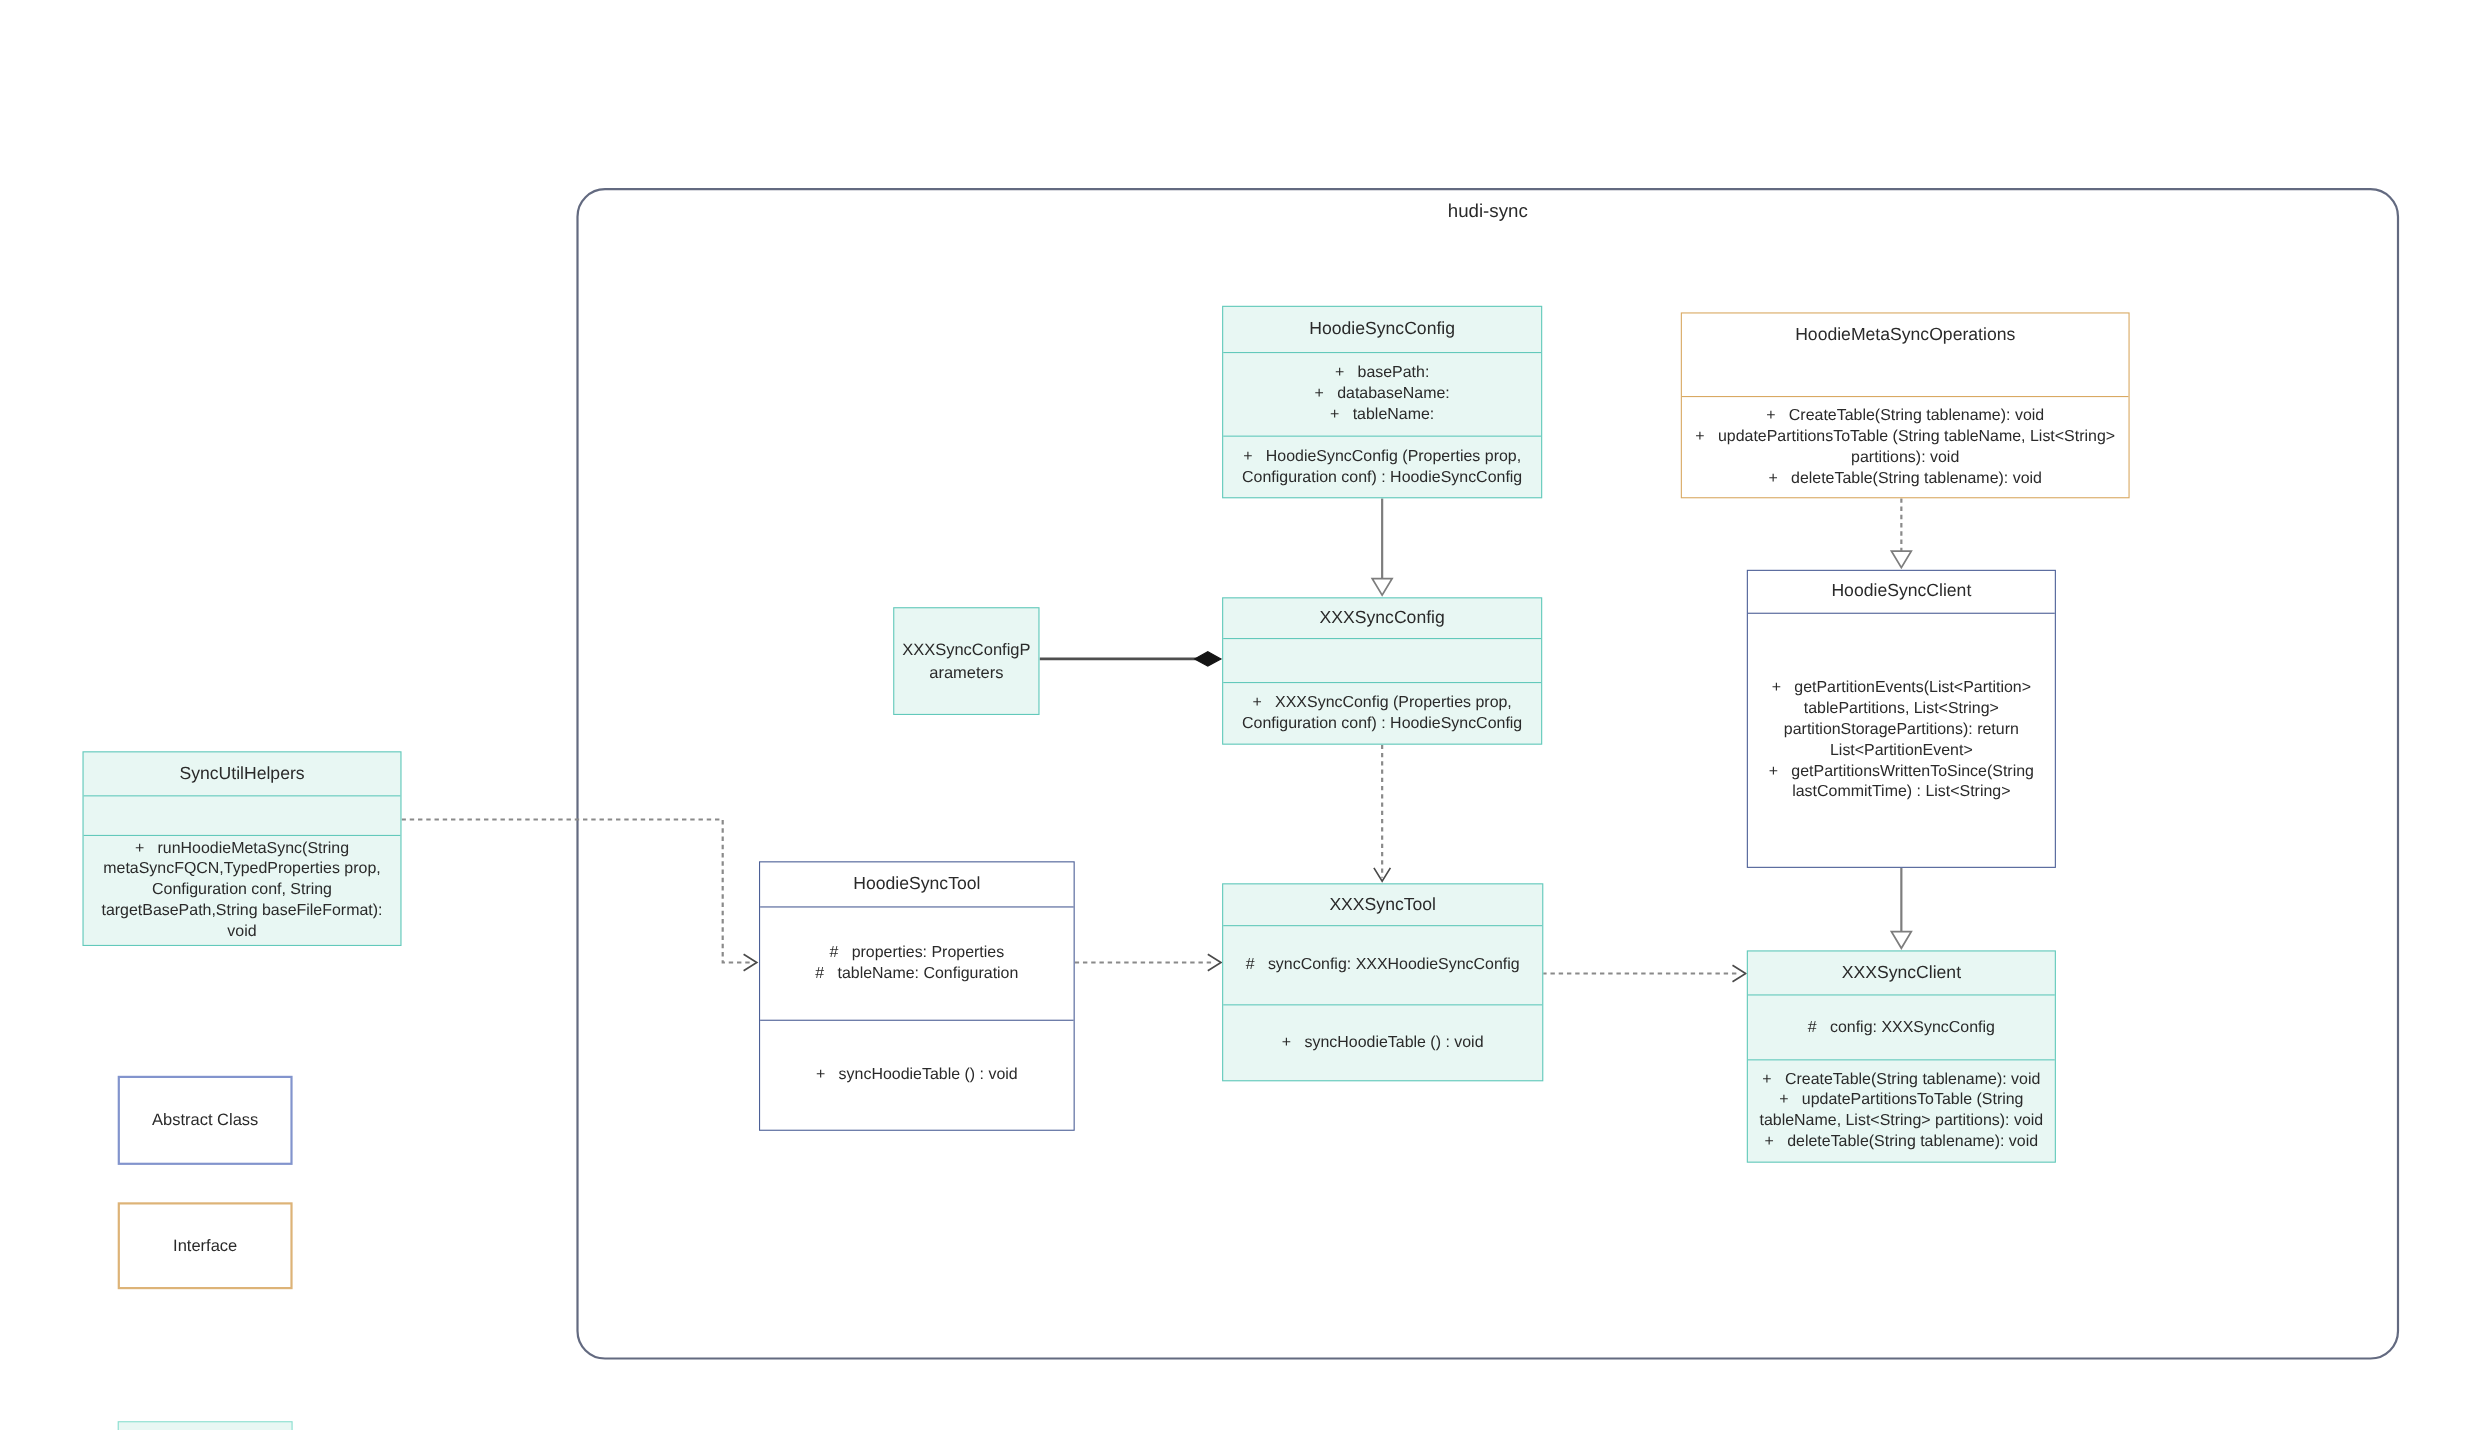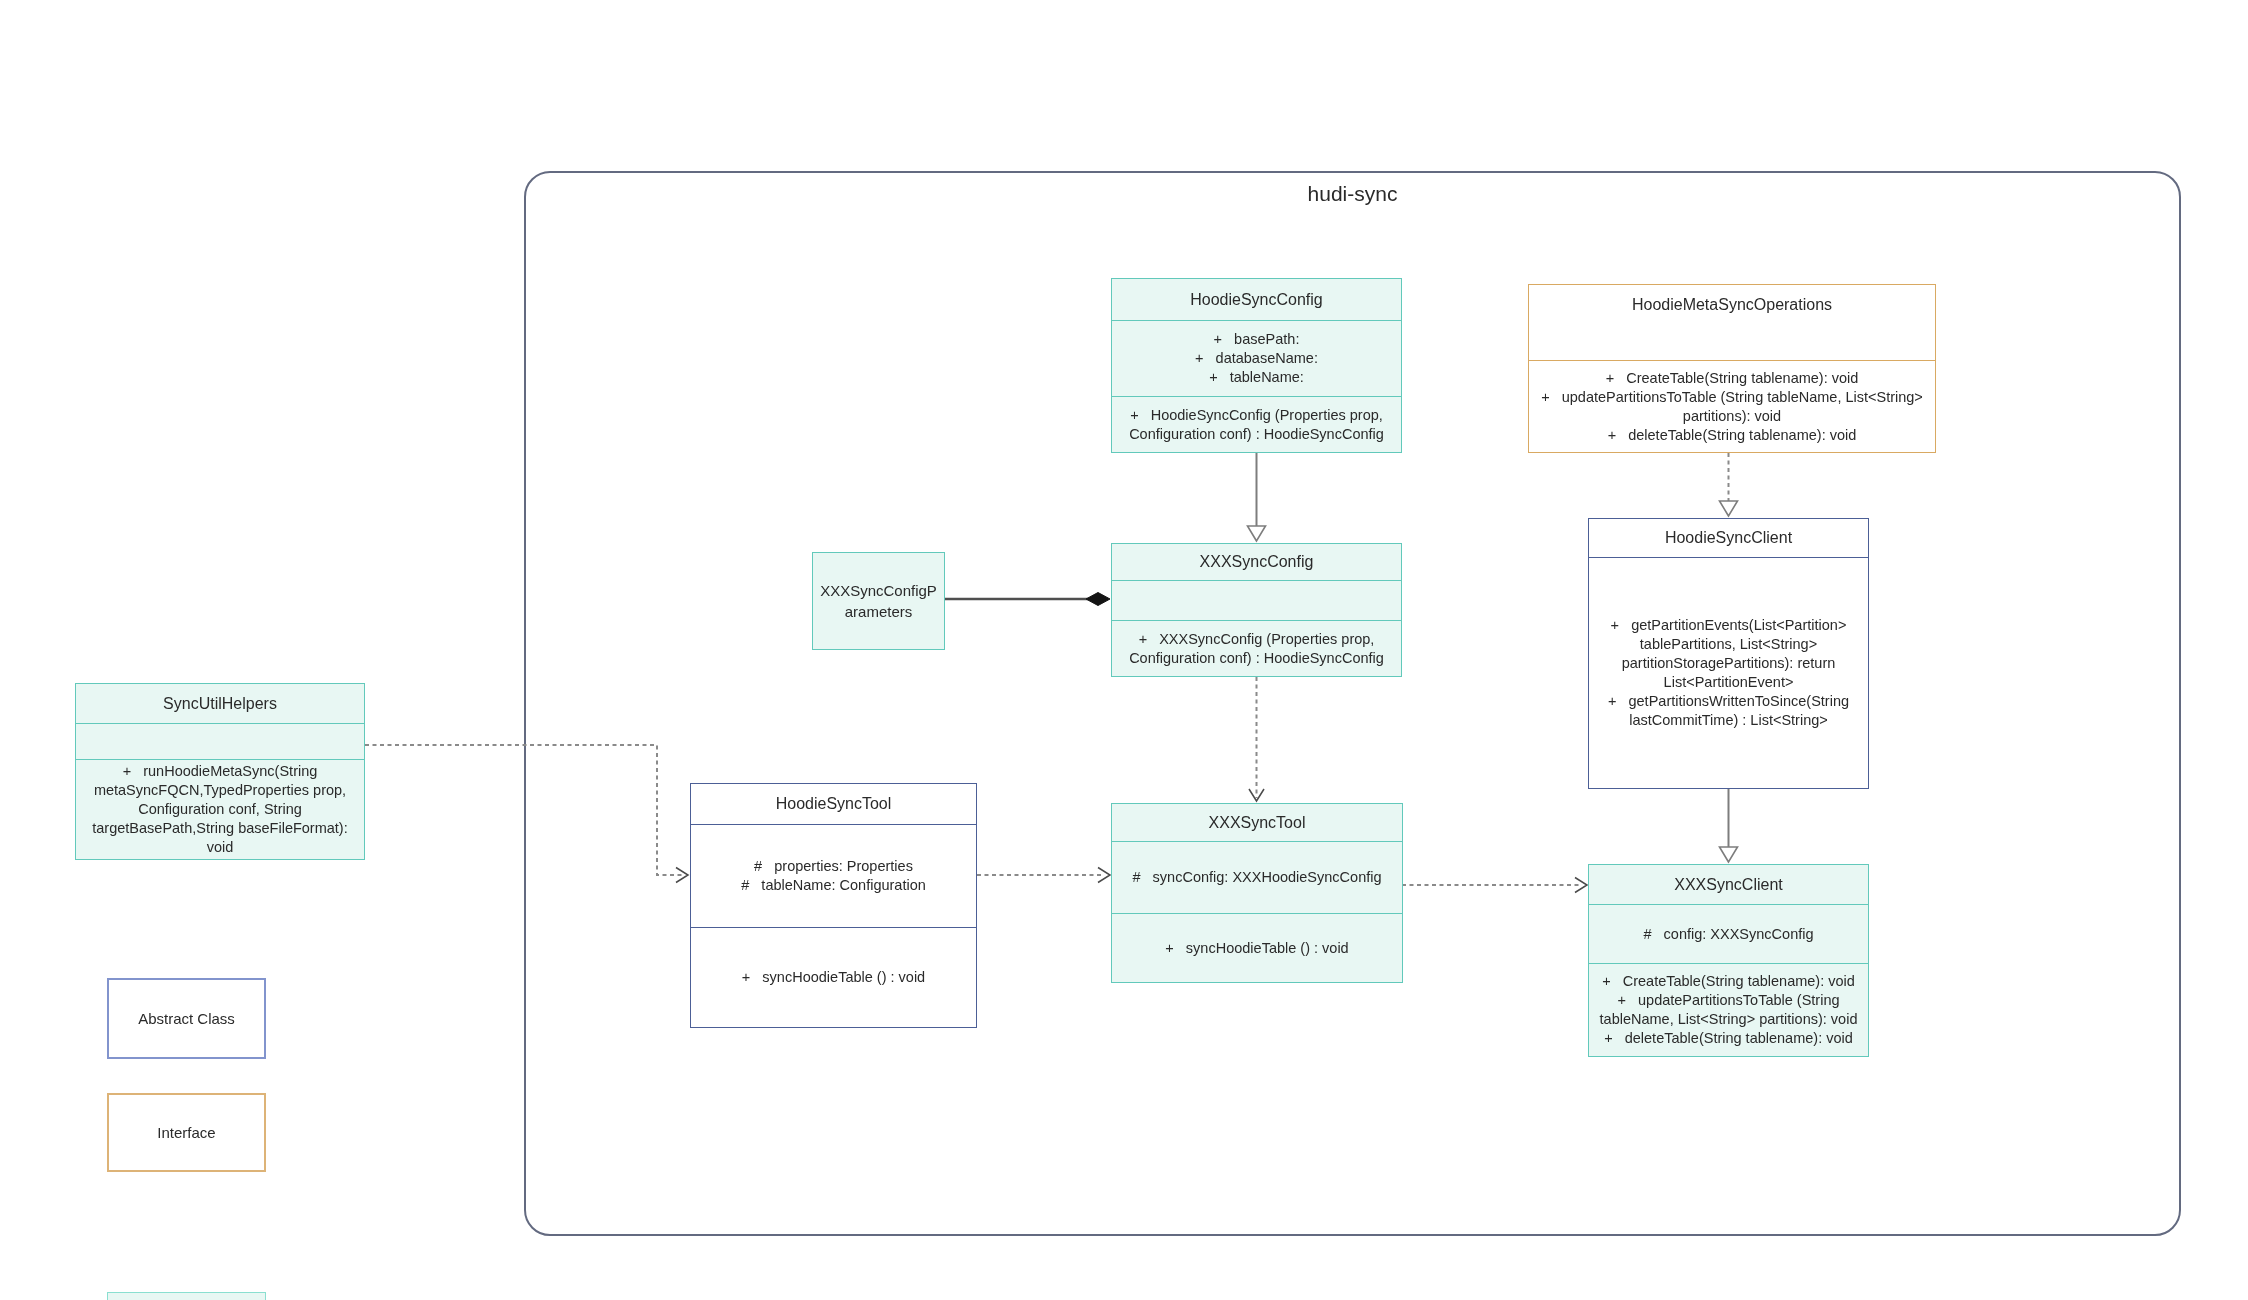--- a/index.html
+++ b/index.html
@@ -8,21 +8,21 @@
     background:#ffffff; overflow:hidden;
     font-family:"Liberation Sans", sans-serif;
     color:#2a2a2a;
   }
   .package {
     position:absolute; border:2px solid #636a80; border-radius:26px;
     background:transparent;
   }
   .package-label {
     position:absolute; top:9px; left:50%; transform:translateX(-50%);
-    font-size:21px; color:#2a2a2a; white-space:nowrap;
+    font-size:17px; color:#2a2a2a; white-space:nowrap;
   }
   .uml-box {
     position:absolute; display:flex; flex-direction:column;
     box-sizing:border-box; background:#ffffff;
   }
   .kind-class { background:#e8f7f3; border:1.6px solid #62c9bb; }
   .kind-abstract { background:#ffffff; border:1.6px solid #4c5f96; }
   .kind-interface { background:#ffffff; border:1.6px solid #d9a962;gap:35px; }
   .legend-abstract { background:#ffffff; border:2px solid #8294cd; }
   .legend-interface { background:#ffffff; border:2px solid #ddb377; }

